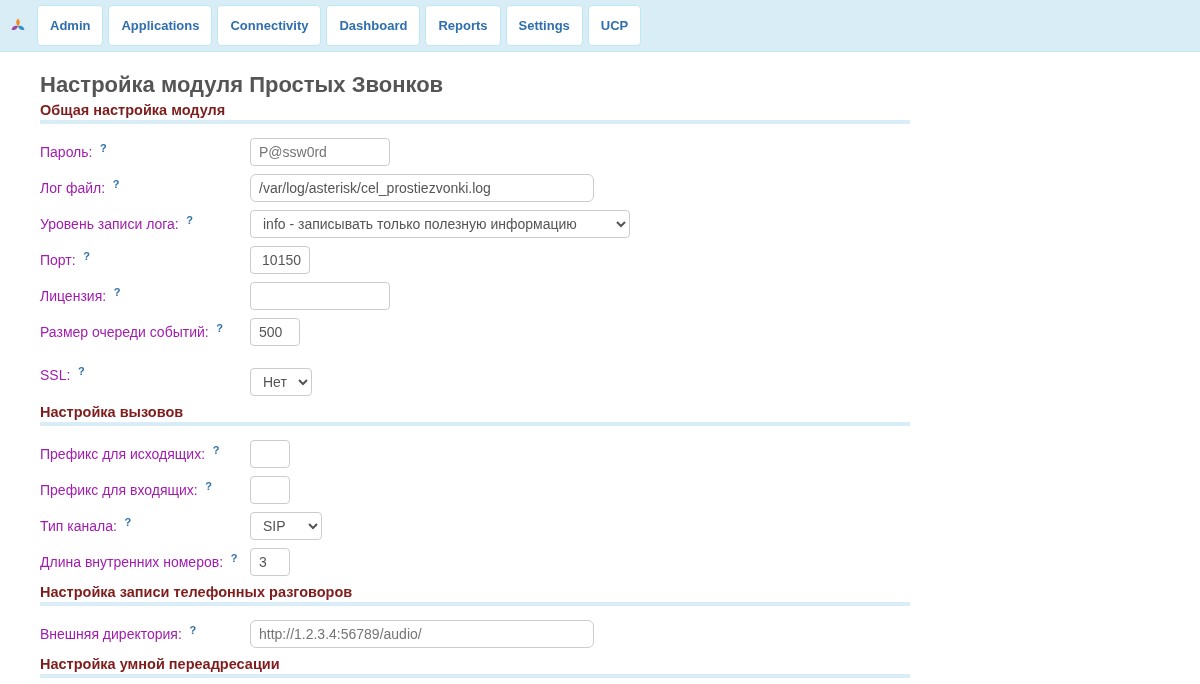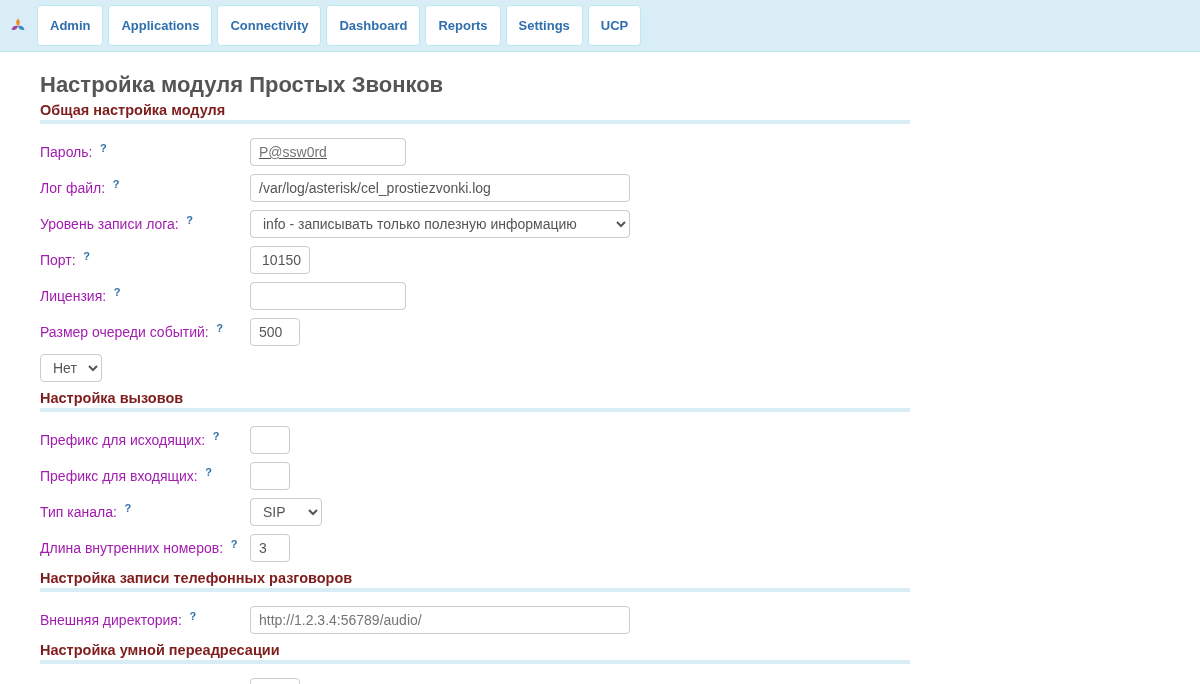--- a/index.html
+++ b/index.html
@@ -92,24 +92,24 @@
     padding: 4px 8px;
     border: 1px solid #ccc;
     border-radius: 4px;
     font-size: 14px;
     color: #555;
     background: #fff;
     height: 28px;
   }
   input.short { width: 50px; }
   input.small { width: 40px; }
-  input.med { width: 156px; text-decoration: underline; }
-  input.wide { width: 380px; }
+  input.med { width: 140px; }
+  input.wide { width: 344px; border-radius: 6px; }
   select.wide { width: 380px; }
-  select.short { width: auto; min-width: 48px; }
+  select.short { width: auto; min-width: 48px; margin-top: 14px; }
   select.med { width: 72px; }
 </style>
 </head>
 <body>
 
 <div class="topnav">
   <span class="nav-logo">
     <svg viewBox="0 0 24 24" width="20" height="20">
       <g transform="translate(12,12)">
         <path d="M0,-9 C3,-6 3,-3 0,0 C-3,-3 -3,-6 0,-9" fill="#f08a24"></path>
@@ -177,20 +177,24 @@
 
   <div class="form-row">
     <div class="form-label-wrap">
       <span>Размер очереди событий:</span>
       <span class="help-icon"></span>
     </div>
     <input type="text" class="short" value="500" style="">
   </div>
 
   <div class="form-row">
+    <div class="form-label-wrap">
+      <span>SSL:</span>
+      <span class="help-icon"></span>
+    </div>
     <select class="short">
       <option>Нет</option>
     </select>
   </div>
 
   <span class="section-title">Настройка вызовов</span>
   <hr class="section-hr">
 
   <div class="form-row">
     <div class="form-label-wrap">

